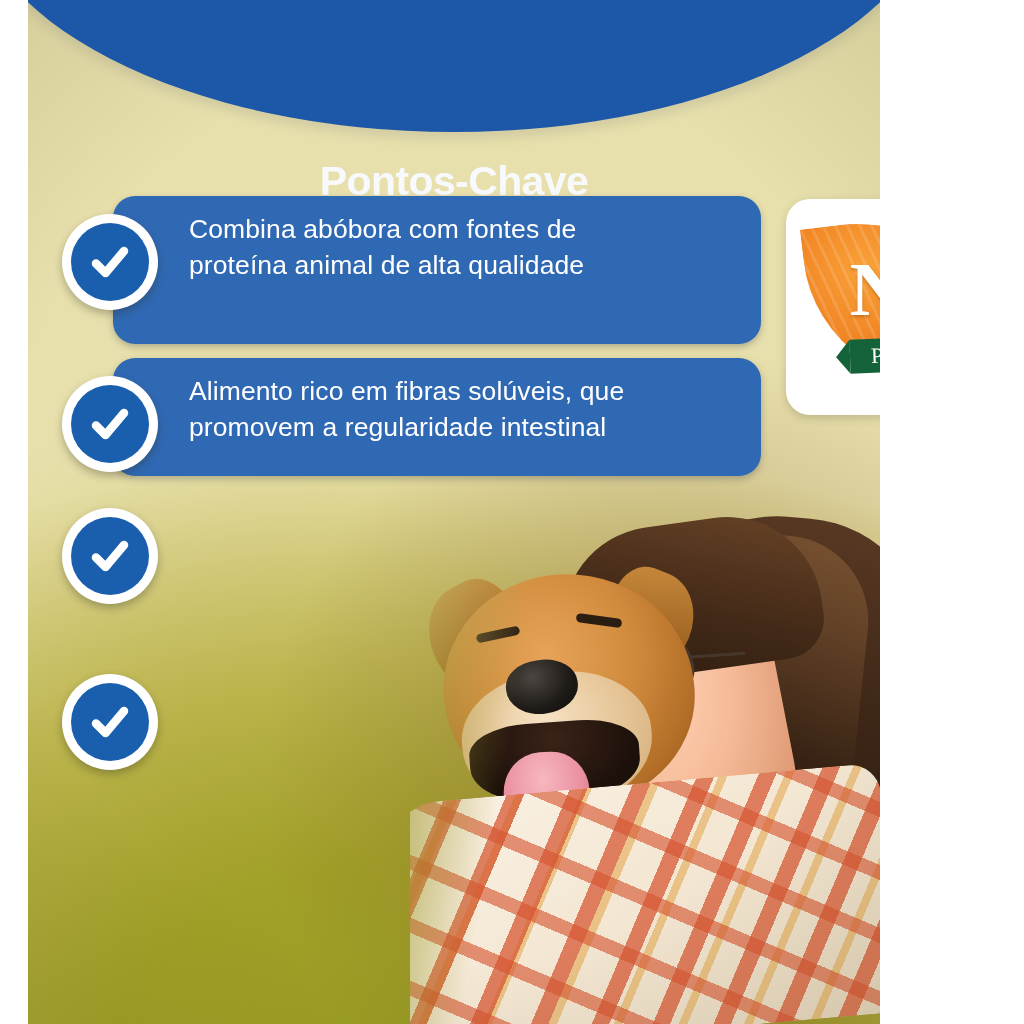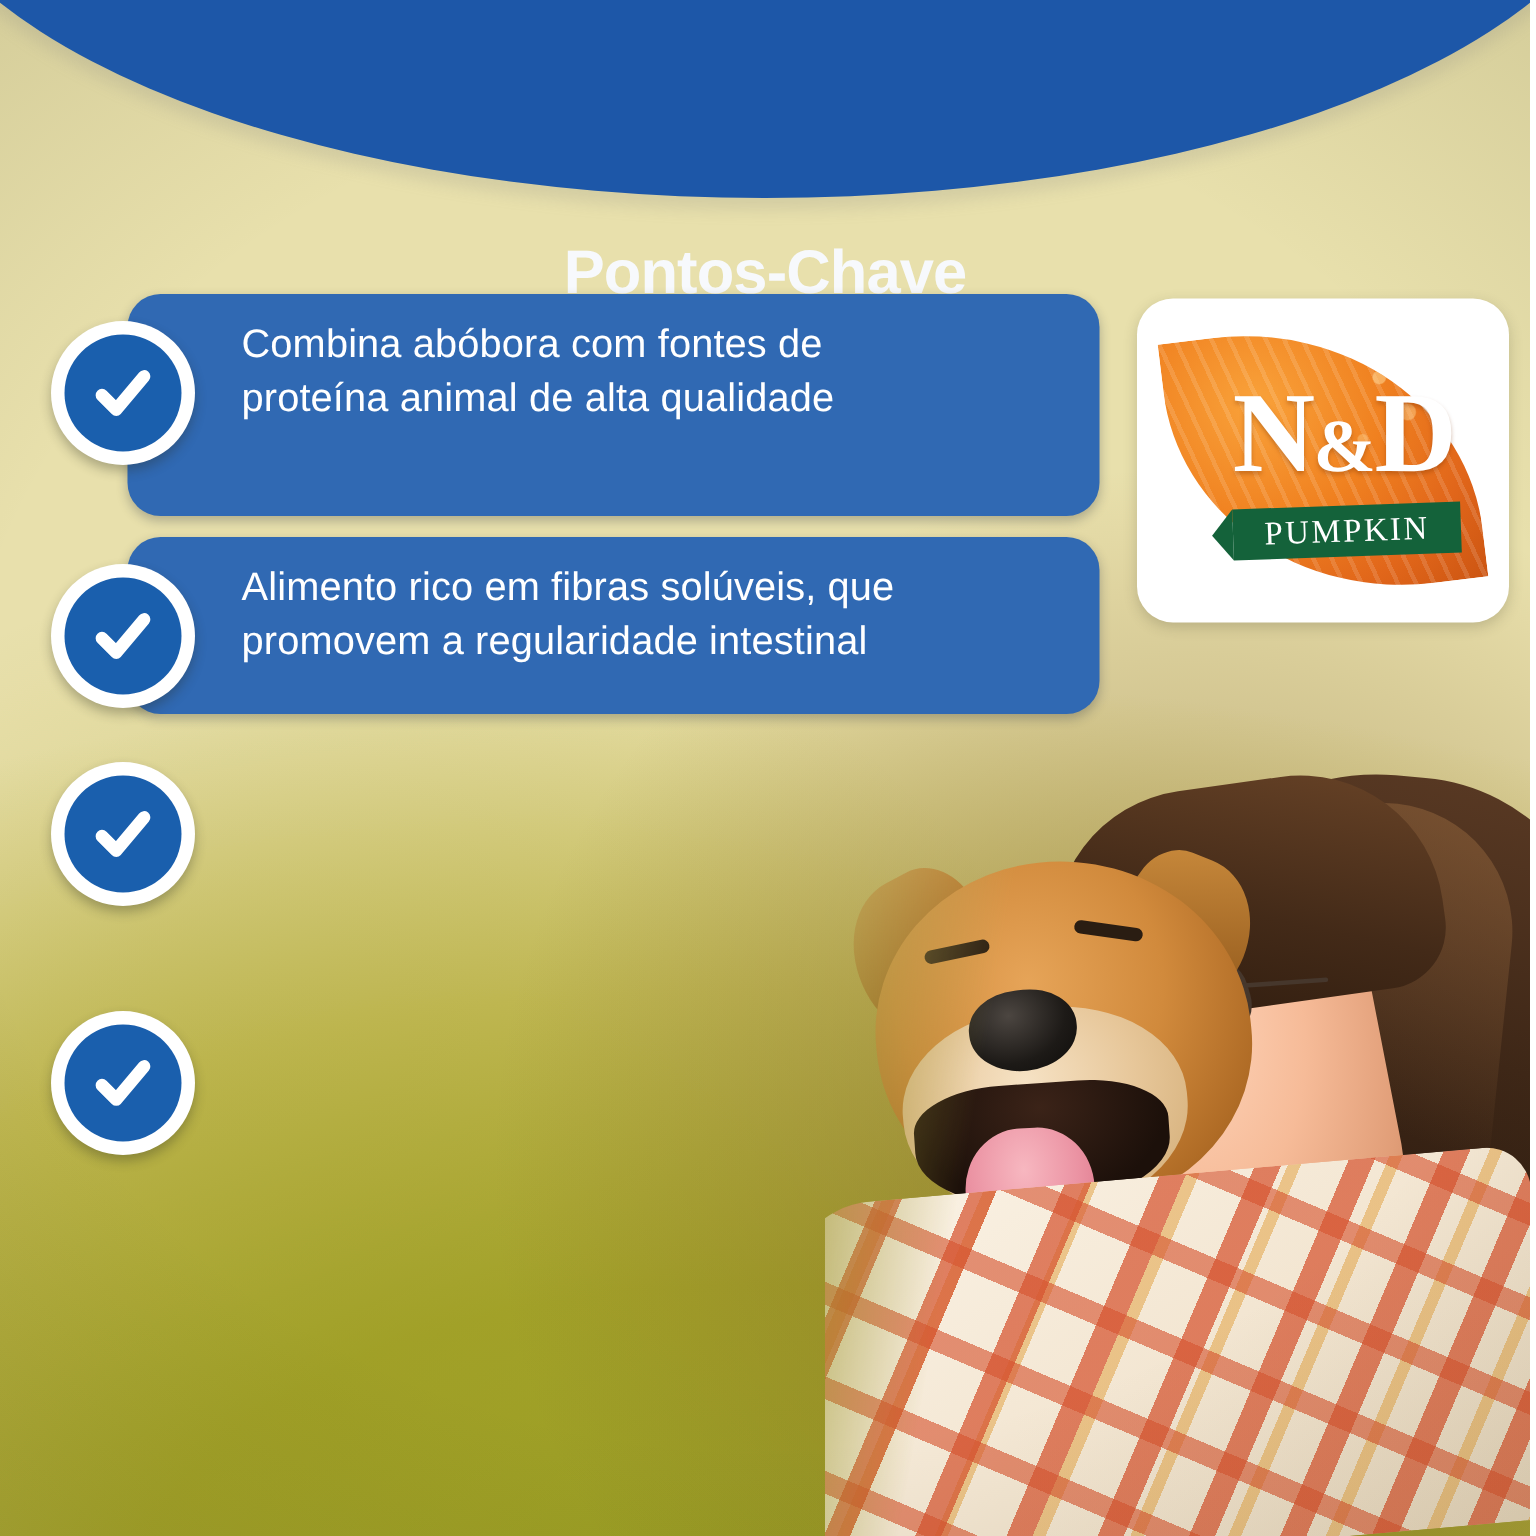--- a/index.html
+++ b/index.html
@@ -5,23 +5,24 @@
   * { margin:0; padding:0; box-sizing:border-box; }
   html, body {
     width:1024px; height:1024px;
     font-family:"Liberation Sans", sans-serif;
     overflow:hidden;
     background:#ffffff;
   }
 
   #poster {
     position:relative;
-    width:1020px; height:1024px;
+    width:852px; height:1024px;
     overflow:hidden;
     background:#ffffff;
+    margin-left:28px;
   }
 
   
   .bg-photo {
     position:absolute; inset:0;
     background:
       radial-gradient(circle at 78% 76%, rgba(120,92,40,.55) 0%, rgba(120,92,40,0) 42%),
       radial-gradient(circle at 22% 92%, rgba(150,150,35,.45) 0%, rgba(150,150,35,0) 46%),
       radial-gradient(ellipse 120% 60% at 50% 104%, #9aa02a 0%, #a8a733 34%, #c8bf63 66%, #e8e0ae 100%),
       linear-gradient(180deg,

